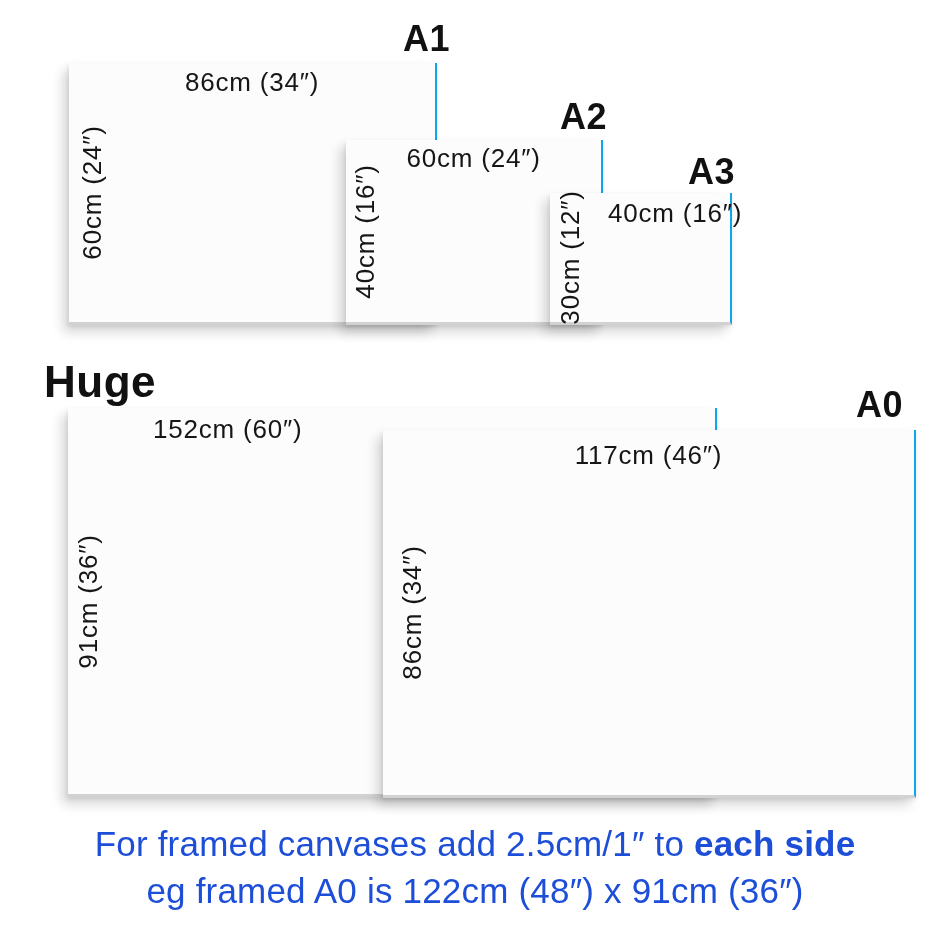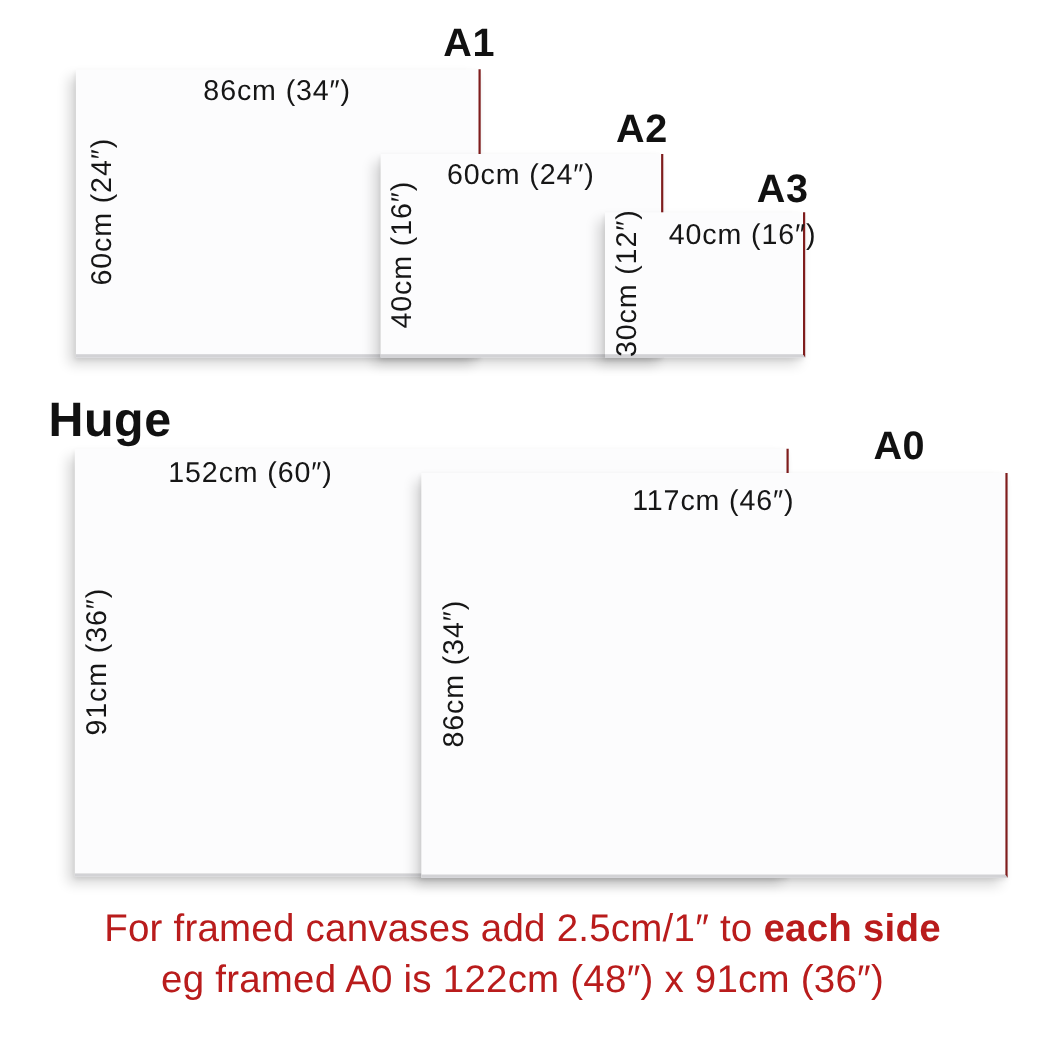--- a/index.html
+++ b/index.html
@@ -10,21 +10,21 @@
     position:relative;
     width:950px; height:950px;
     background:#ffffff;
     overflow:hidden;
   }
 
   
   .canvas{
     position:absolute;
     background:#fcfcfd;
-    border-right:2px solid #7f1d1d;
+    border-right:2px solid #0ea5e9;
     border-bottom:3px solid #d2d2d5;
     box-shadow:-6px 7px 11px rgba(0,0,0,0.16), -1px 2px 4px rgba(0,0,0,0.08);
   }
 
   
   .w-label{
     position:absolute; left:0; right:0;
     text-align:center;
     font-size:26px; letter-spacing:0.8px;
     font-weight:500;
@@ -55,21 +55,21 @@
     color:#111111;
     white-space:nowrap;
   }
 
   
   .footer{
     position:absolute; left:0; right:0; top:820px;
     text-align:center;
     font-size:35px; line-height:47px;
     letter-spacing:0.2px;
-    color:#b91c1c;
+    color:#1d4ed8;
   }
   .footer .bold{ font-weight:700; }
 </style>
 </head>
 <body>
 
 <div class="stage">
 
   <div class="canvas" style="left:69px; top:63px; width:368px; height:262px; z-index:1;">
     <div class="w-label" style="top:4px;">86cm (34″)</div>
@@ -102,20 +102,20 @@
     </div>
   </div>
   <div class="size-name" style="left:44px; top:360px; font-size:44px; z-index:4;">Huge</div>
 
   <div class="canvas" style="left:383px; top:430px; width:533px; height:368px; z-index:2;">
     <div class="w-label" style="top:10px;">117cm (46″)</div>
     <div class="h-box" style="left:12px;">
       <span class="h-label">86cm (34″)</span>
     </div>
   </div>
-  <div class="size-name" style="left:794px; top:387px; z-index:4;">A0</div>
+  <div class="size-name" style="left:856px; top:387px; z-index:4;">A0</div>
 
   <div class="footer">
     <div><span>For framed canvases add 2.5cm/1″ to </span><span class="bold">each side</span></div>
     <div>eg framed A0 is 122cm (48″) x 91cm (36″)</div>
   </div>
 
 </div>
 
 </body></html>

